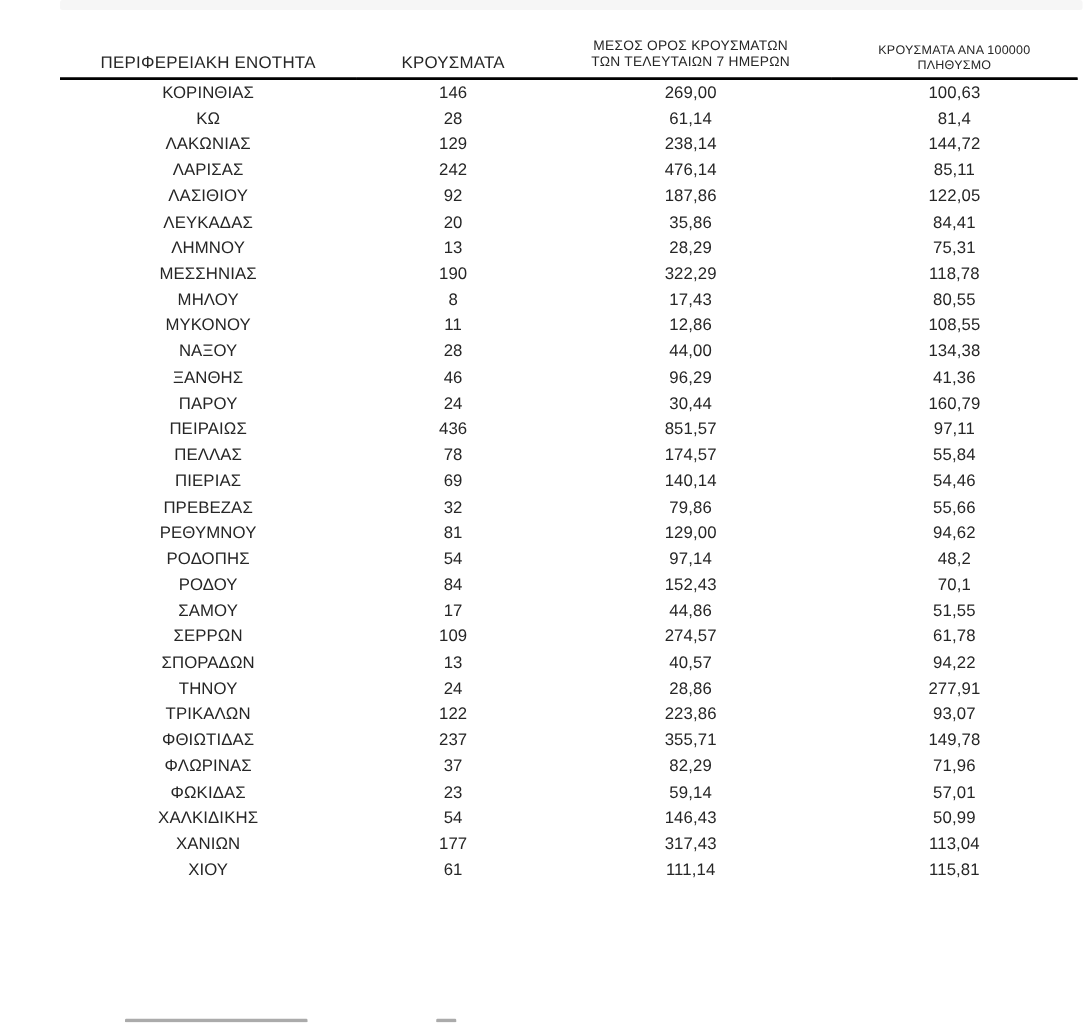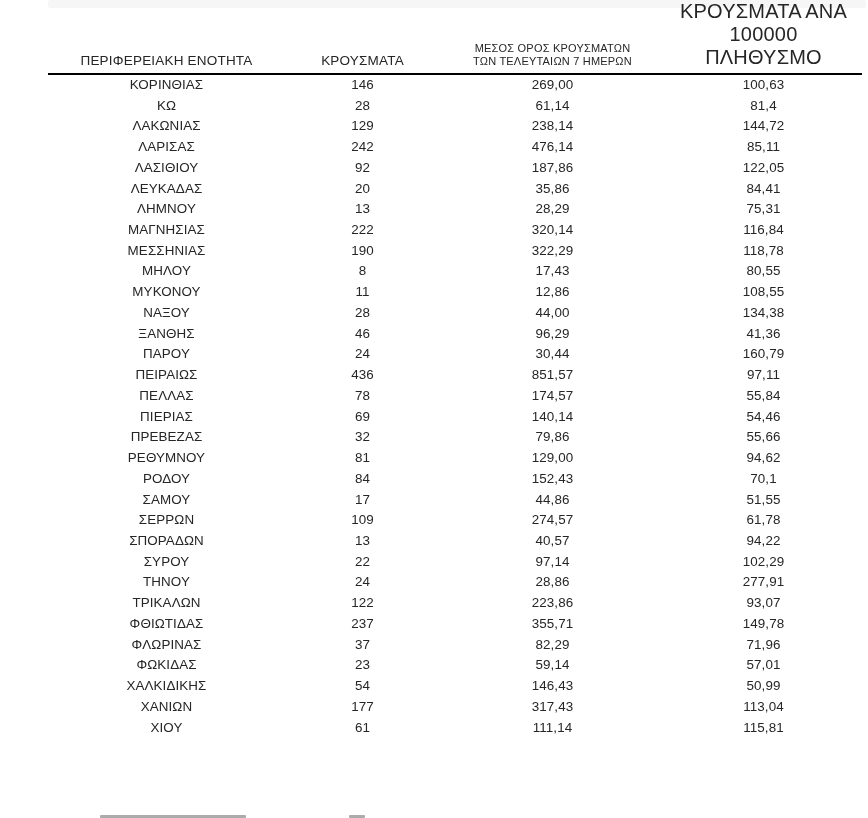--- a/index.html
+++ b/index.html
@@ -35,21 +35,21 @@
     text-align: center;
     font-weight: normal;
     padding-bottom: 4px;
     border-bottom: 2.5px solid #000000;
     white-space: pre-line;
     line-height: 1.15;
     letter-spacing: 0.2px;
   }
   th.h-main { font-size: 13.5px; }
   th.h-small { font-size: 11px; line-height: 1.25; margin-top: 47px; }
-  th.h-big { font-size: 20px; font-family: "Liberation Sans", sans-serif; }
+  th.h-big { font-size: 10px; font-family: "Liberation Sans", sans-serif; }
 
   tbody td {
     height: 20.74px;
     text-align: center;
     vertical-align: middle;
     font-size: 13.4px;
     letter-spacing: 0.1px;
     padding: 0;
     overflow: hidden;
     white-space: nowrap;
@@ -125,26 +125,20 @@
       <td>35,86</td>
       <td>84,41</td>
     </tr>
         <tr>
       <td>ΛΗΜΝΟΥ</td>
       <td>13</td>
       <td>28,29</td>
       <td>75,31</td>
     </tr>
         <tr>
-      <td>ΜΑΓΝΗΣΙΑΣ</td>
-      <td>222</td>
-      <td>320,14</td>
-      <td>116,84</td>
-    </tr>
-        <tr>
       <td>ΜΕΣΣΗΝΙΑΣ</td>
       <td>190</td>
       <td>322,29</td>
       <td>118,78</td>
     </tr>
         <tr>
       <td>ΜΗΛΟΥ</td>
       <td>8</td>
       <td>17,43</td>
       <td>80,55</td>
@@ -197,20 +191,26 @@
       <td>79,86</td>
       <td>55,66</td>
     </tr>
         <tr>
       <td>ΡΕΘΥΜΝΟΥ</td>
       <td>81</td>
       <td>129,00</td>
       <td>94,62</td>
     </tr>
         <tr>
+      <td>ΡΟΔΟΠΗΣ</td>
+      <td>54</td>
+      <td>97,14</td>
+      <td>48,2</td>
+    </tr>
+        <tr>
       <td>ΡΟΔΟΥ</td>
       <td>84</td>
       <td>152,43</td>
       <td>70,1</td>
     </tr>
         <tr>
       <td>ΣΑΜΟΥ</td>
       <td>17</td>
       <td>44,86</td>
       <td>51,55</td>
@@ -221,26 +221,20 @@
       <td>274,57</td>
       <td>61,78</td>
     </tr>
         <tr>
       <td>ΣΠΟΡΑΔΩΝ</td>
       <td>13</td>
       <td>40,57</td>
       <td>94,22</td>
     </tr>
         <tr>
-      <td>ΣΥΡΟΥ</td>
-      <td>22</td>
-      <td>97,14</td>
-      <td>102,29</td>
-    </tr>
-        <tr>
       <td>ΤΗΝΟΥ</td>
       <td>24</td>
       <td>28,86</td>
       <td>277,91</td>
     </tr>
         <tr>
       <td>ΤΡΙΚΑΛΩΝ</td>
       <td>122</td>
       <td>223,86</td>
       <td>93,07</td>

